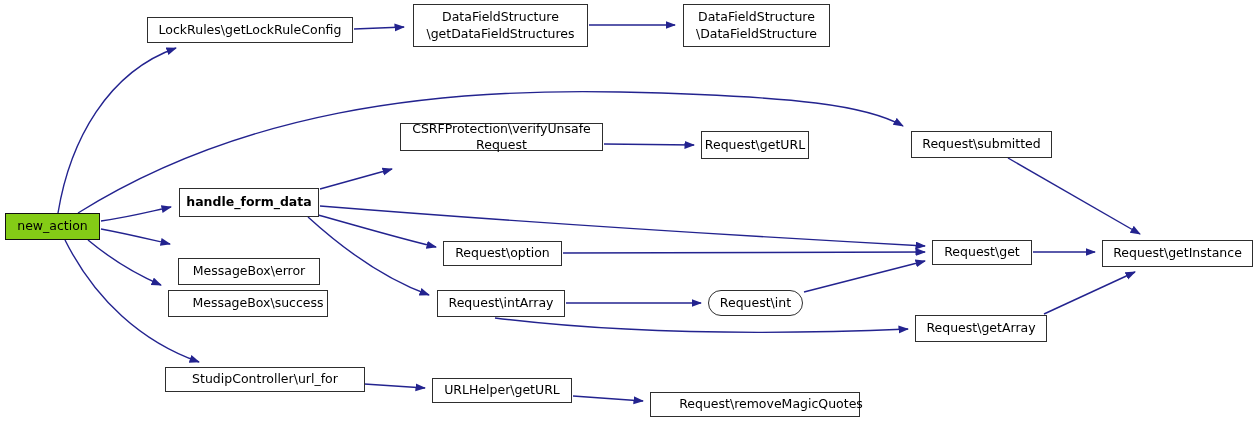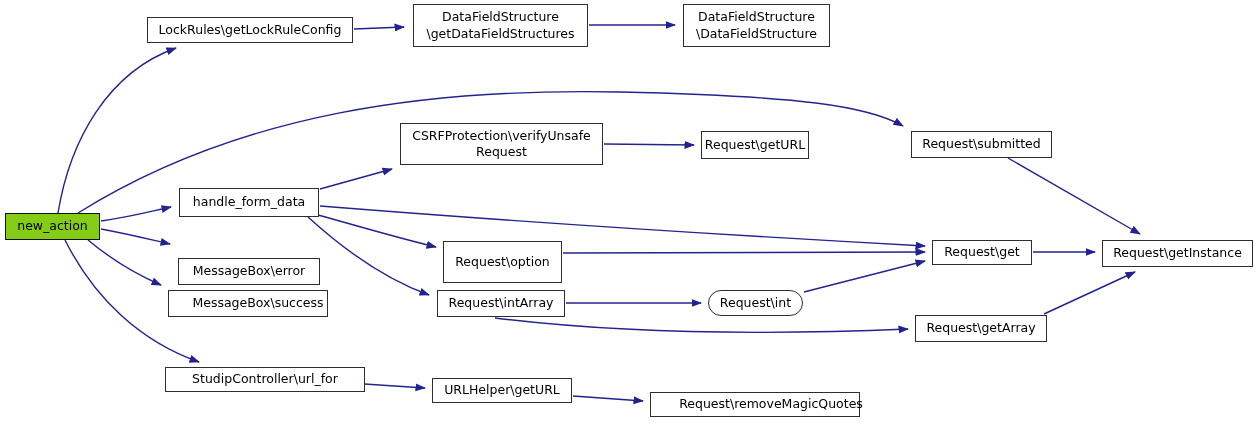--- a/index.html
+++ b/index.html
@@ -64,28 +64,28 @@
         <path d="M573,396 L643,401" marker-end="url(#arrow)"></path>
       </g>
   </svg>
   <div id="nodes">
       <div class="node highlight" style="left: 5px; top: 213px; width: 95px; height: 27px;">new_action</div>
       <div class="node" style="left: 147px; top: 17px; width: 206px; height: 26px;">LockRules\getLockRuleConfig</div>
       <div class="node" style="left: 413px; top: 4px; width: 175px; height: 43px;">DataFieldStructure
 \getDataFieldStructures</div>
       <div class="node" style="left: 683px; top: 4px; width: 147px; height: 43px;">DataFieldStructure
 \DataFieldStructure</div>
-      <div class="node" style="left: 400px; top: 123px; width: 203px; height: 42px;">CSRFProtection\verifyUnsafe
+      <div class="node" style="left: 400px; top: 123px; width: 203px; height: 28px;">CSRFProtection\verifyUnsafe
 Request</div>
       <div class="node" style="left: 701px; top: 131px; width: 108px; height: 28px;">Request\getURL</div>
       <div class="node" style="left: 911px; top: 131px; width: 141px; height: 27px;">Request\submitted</div>
-      <div class="node" style="left: 179px; top: 188px; width: 140px; height: 29px;">handle_form_data</div>
+      <div class="node" style="left: 179px; top: 188px; width: 140px; height: 29px; font-weight: bold;">handle_form_data</div>
       <div class="node" style="left: 178px; top: 238px; width: 142px; height: 27px; margin-top: 20px;">MessageBox\error</div>
       <div class="node" style="left: 168px; top: 290px; width: 160px; height: 27px; padding-left: 20px;">MessageBox\success</div>
-      <div class="node" style="left: 443px; top: 241px; width: 119px; height: 42px;">Request\option</div>
+      <div class="node" style="left: 443px; top: 241px; width: 119px; height: 25px;">Request\option</div>
       <div class="node" style="left: 437px; top: 290px; width: 128px; height: 27px;">Request\intArray</div>
       <div class="node" style="left: 708px; top: 290px; width: 95px; height: 26px; border-radius: 13px;">Request\int</div>
       <div class="node" style="left: 932px; top: 240px; width: 100px; height: 25px;">Request\get</div>
       <div class="node" style="left: 1102px; top: 240px; width: 151px; height: 27px; text-align: right;">Request\getInstance</div>
       <div class="node" style="left: 915px; top: 315px; width: 132px; height: 27px;">Request\getArray</div>
       <div class="node" style="left: 165px; top: 367px; width: 200px; height: 25px;">StudipController\url_for</div>
       <div class="node" style="left: 432px; top: 378px; width: 140px; height: 25px;">URLHelper\getURL</div>
       <div class="node" style="left: 650px; top: 392px; width: 210px; height: 25px; padding-left: 32px;">Request\removeMagicQuotes</div>
     </div>
 </div>

